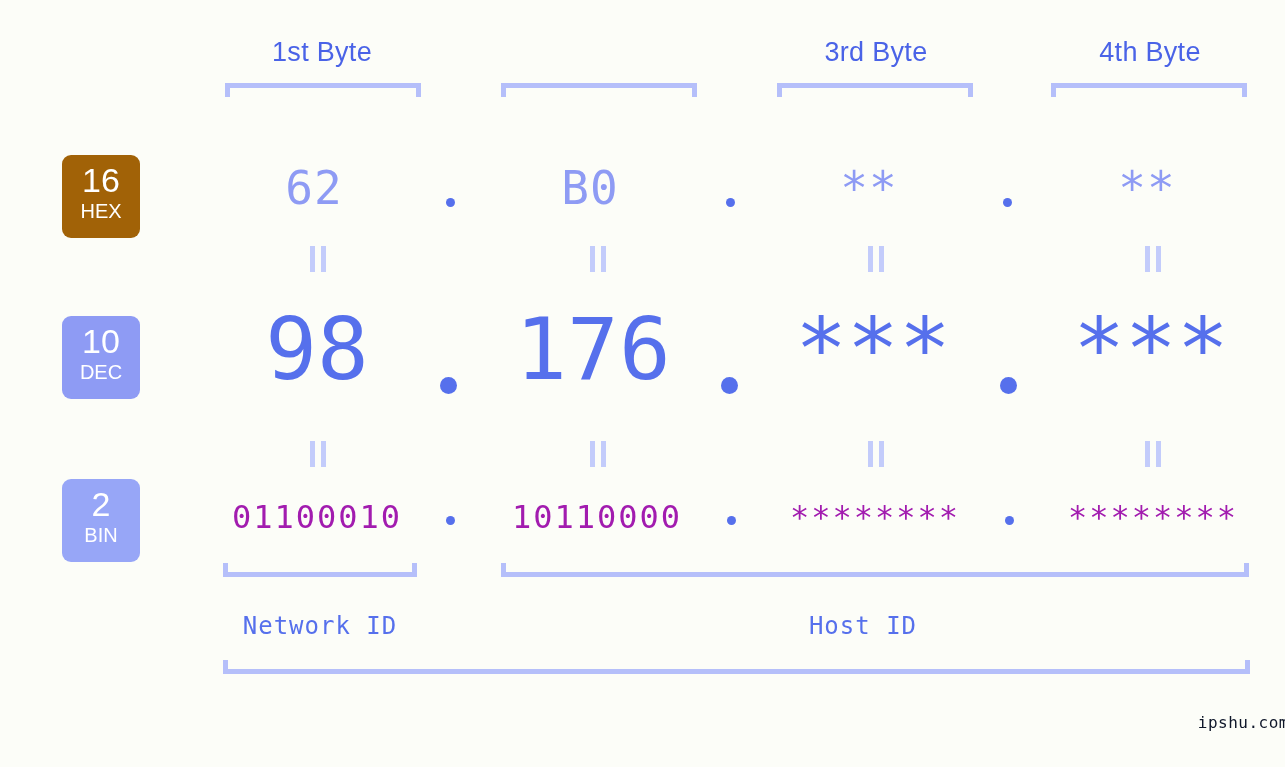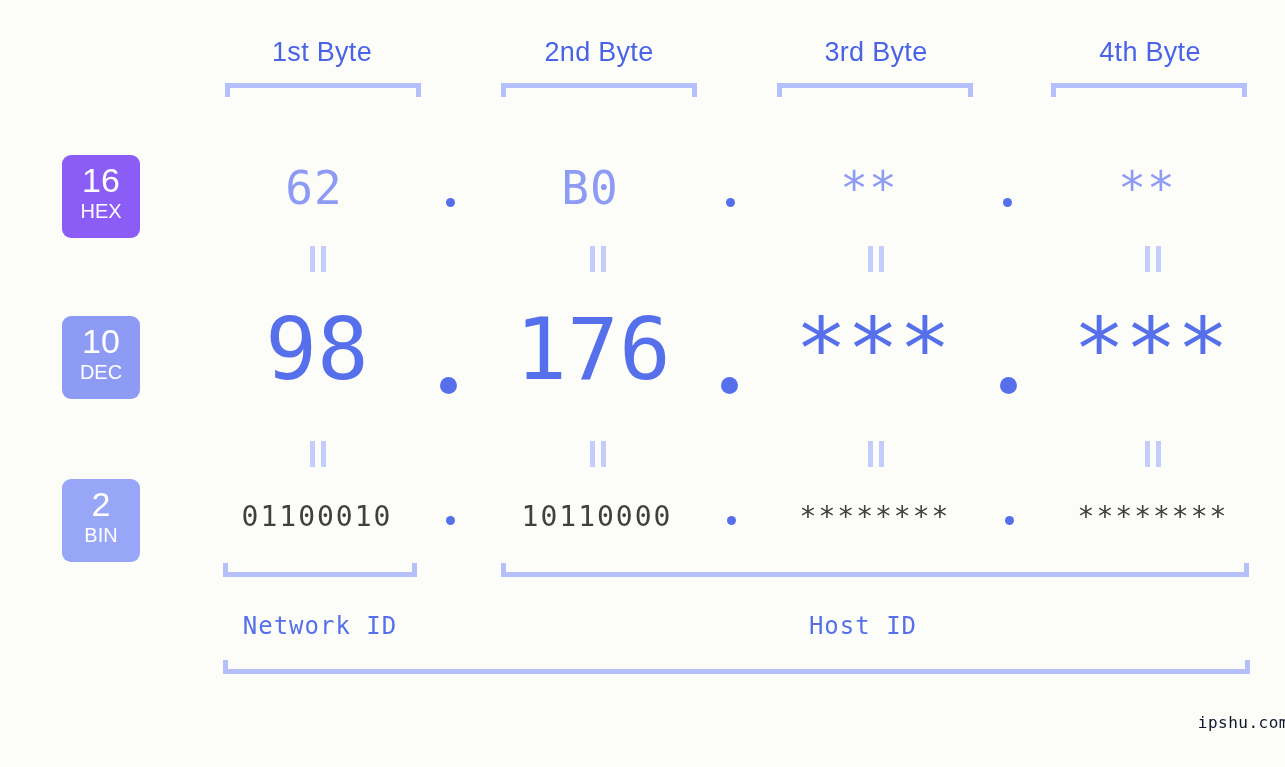--- a/index.html
+++ b/index.html
@@ -72,21 +72,21 @@
     line-height: 38px;
     font-weight: 400;
     font-family: "Liberation Sans", sans-serif;
   }
   .badge .nm {
     display: block;
     font-size: 20px;
     line-height: 24px;
     font-family: "Liberation Sans", sans-serif;
   }
-  #badge-hex { top: 155px; background: #8b5cf6; }
+  #badge-hex { top: 155px; background: #a16207; }
   #badge-dec { top: 316px; background: #8e9bf4; }
   #badge-bin { top: 479px; background: #97a6f7; }
 
   
   .valcell {
     position: absolute;
     text-align: center;
     white-space: nowrap;
     font-family: "DejaVu Sans Mono", "Liberation Mono", monospace;
   }
@@ -103,22 +103,22 @@
     height: 110px;
     line-height: 110px;
     font-size: 86px;
     color: #5670ec;
     letter-spacing: 0px;
   }
   .row-bin .valcell {
     top: 490px;
     height: 54px;
     line-height: 54px;
-    font-size: 28px;
-    color: #404040;
+    font-size: 32px;
+    color: #a21caf;
     letter-spacing: 2px;
   }
 
   
   .dot {
     position: absolute;
     border-radius: 50%;
     background: #5670ec;
   }
   .dot-hex { width: 9px; height: 9px; top: 198px; }
@@ -168,21 +168,20 @@
     color: #0f172a;
     letter-spacing: 0.5px;
   }
 </style>
 </head>
 <body>
 
 <div class="stage">
 
   <div class="byte-head" style="left:186px;width:240px;">1st Byte</div>
-  <div class="byte-head" style="left:463px;width:240px;">2nd Byte</div>
   <div class="byte-head" style="left:740px;width:240px;">3rd Byte</div>
   <div class="byte-head" style="left:1014px;width:240px;">4th Byte</div>
 
   <div class="bracket-top" style="left:209px;top:83px;width:196px;"></div>
   <div class="bracket-top" style="left:485px;top:83px;width:196px;"></div>
   <div class="bracket-top" style="left:761px;top:83px;width:196px;"></div>
   <div class="bracket-top" style="left:1035px;top:83px;width:196px;"></div>
 
   <div class="badge" id="badge-hex">
     <span class="num">16</span>

